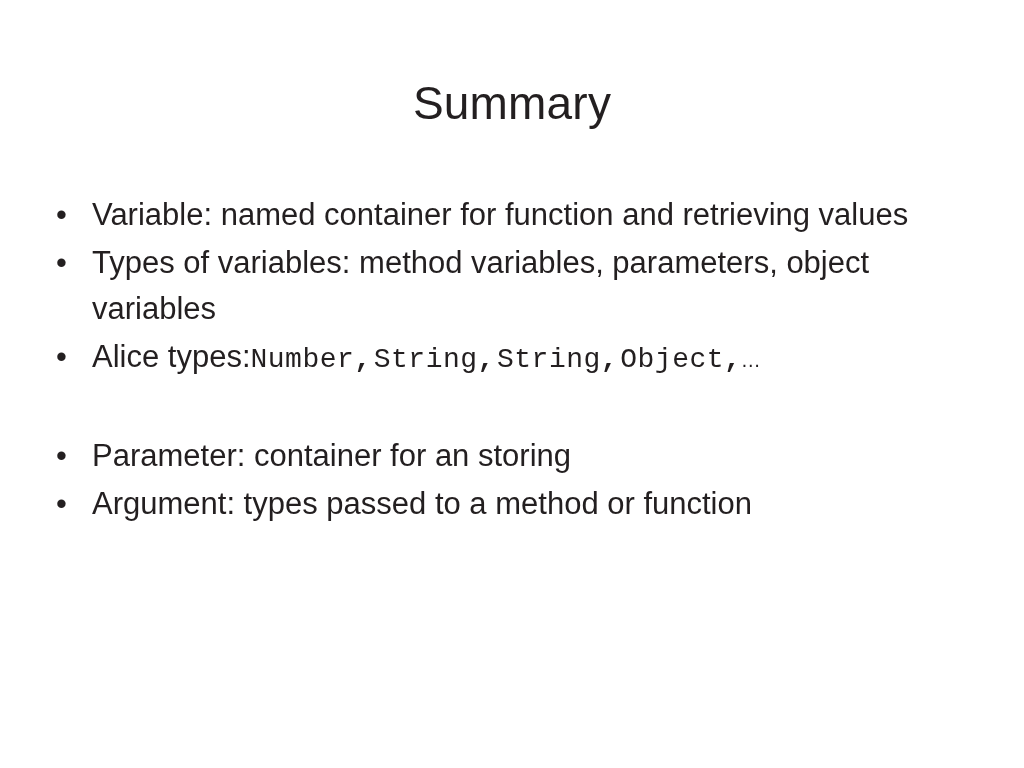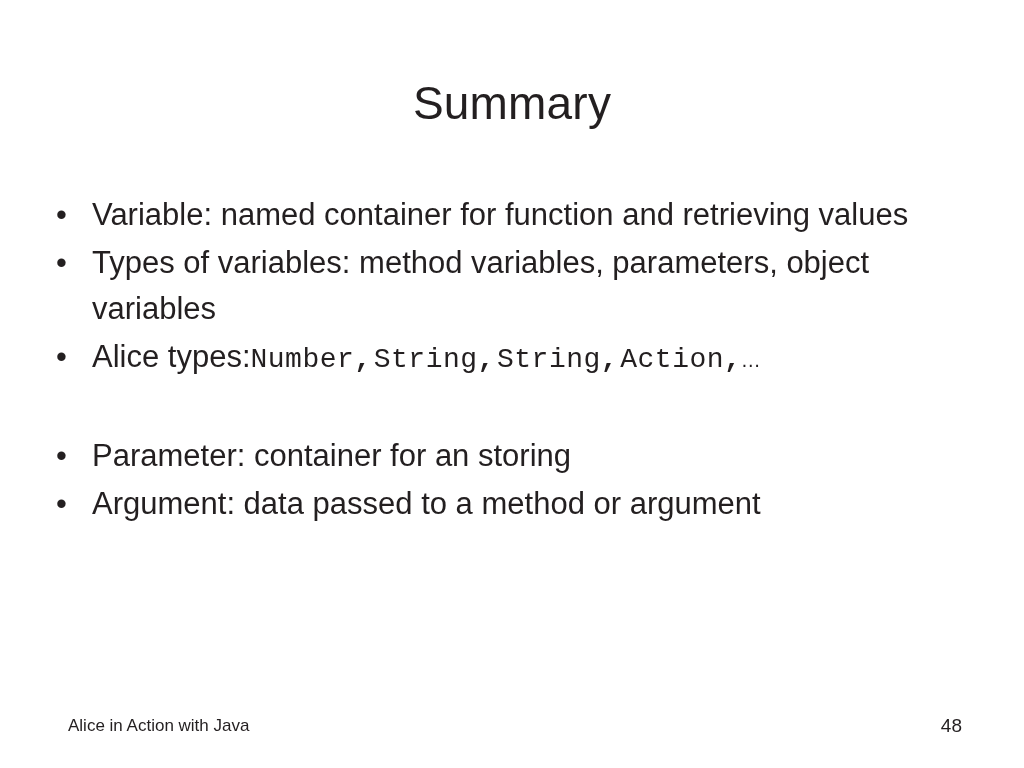--- a/index.html
+++ b/index.html
@@ -132,39 +132,35 @@
     </li>
 
     <li class="bullet-item">
       <span class="bullet-dot">•</span>
       <span class="bullet-text">Types of variables: method variables, parameters, object variables</span>
     </li>
 
     <li class="bullet-item">
       <span class="bullet-dot">•</span>
       <span class="bullet-text">
-        <span>Alice types:</span><span class="code">Number</span><span class="sep">,</span> <span class="code">String</span><span class="sep">,</span> <span class="code">String</span><span class="sep">,</span> <span class="code">Action</span><span class="sep">,</span><span class="ellipsis">…</span>
+        <span>Alice types:</span><span class="code">Number</span><span class="sep">,</span> <span class="code">String</span><span class="sep">,</span> <span class="code">String</span><span class="sep">,</span> <span class="code">Object</span><span class="sep">,</span><span class="ellipsis">…</span>
       </span>
     </li>
 
     <li class="bullet-item spacer">
 
       <span class="bullet-text"></span>
     </li>
 
     <li class="bullet-item">
       <span class="bullet-dot">•</span>
       <span class="bullet-text">Parameter: container for an storing</span>
     </li>
 
     <li class="bullet-item">
       <span class="bullet-dot">•</span>
-      <span class="bullet-text">Argument: data passed to a method or argument</span>
+      <span class="bullet-text">Argument: types passed to a method or function</span>
     </li>
 
   </ul>
 
-  <div class="footer">
-    <div class="footer-left">Alice in Action with Java</div>
-    <div class="footer-page">48</div>
-  </div>
 
 </div>
 
 </body></html>

